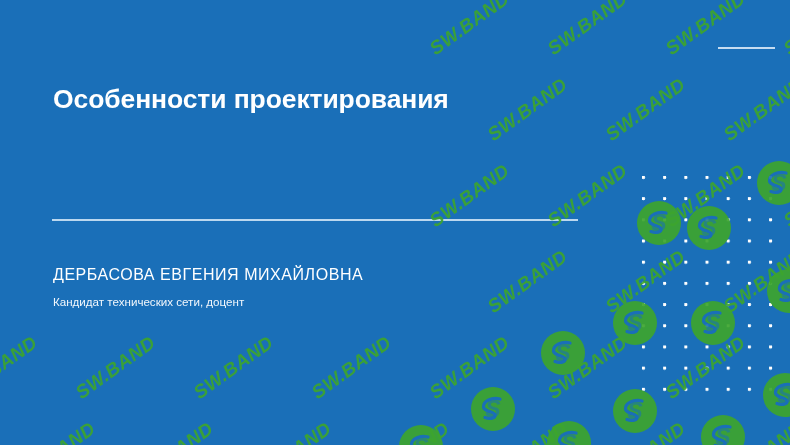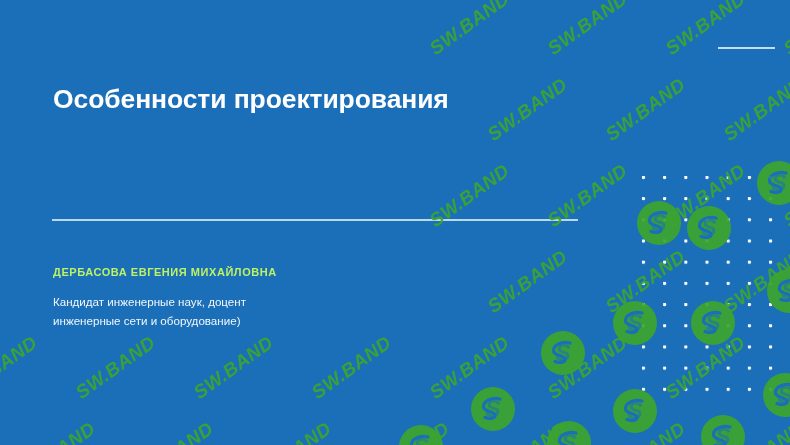--- a/index.html
+++ b/index.html
@@ -64,23 +64,23 @@
     width: 526px;
     height: 2px;
     background: #bcd8ef;
   }
 
   
   .author-name {
     position: absolute;
     left: 53px;
     top: 266px;
-    color: #bef264;
-    font-size: 11px;
-    font-weight: bold;
+    color: #ffffff;
+    font-size: 16px;
+    font-weight: normal;
     letter-spacing: 0.55px;
     white-space: nowrap;
   }
   .author-desc {
     position: absolute;
     left: 53px;
     top: 292px;
     width: 400px;
     color: #f2f7fc;
     font-size: 11.6px;
@@ -127,22 +127,21 @@
   <div class="top-rule"></div>
 
   <div class="title">
     <span class="line">Особенности проектирования</span>
   </div>
 
   <div class="divider"></div>
 
   <div class="author-name">ДЕРБАСОВА ЕВГЕНИЯ МИХАЙЛОВНА</div>
   <div class="author-desc">
-    <span class="line">Кандидат инженерные наук, доцент</span>
-    <span class="line">инженерные сети и оборудование)</span>
+    <span class="line">Кандидат технических сети, доцент</span>
   </div>
 
   <div class="watermark-layer" id="watermark-layer">
       <span class="wm-text" style="left: 432px; top: 40px; color: rgb(61, 165, 46);">SW.BAND</span>
       <span class="wm-text" style="left: 550px; top: 40px; color: rgb(61, 165, 46);">SW.BAND</span>
       <span class="wm-text" style="left: 668px; top: 40px; color: rgb(61, 165, 46);">SW.BAND</span>
       <span class="wm-text" style="left: 786px; top: 40px; color: rgb(61, 165, 46);">SW.BAND</span>
       <span class="wm-text" style="left: 490px; top: 126px; color: rgb(61, 165, 46);">SW.BAND</span>
       <span class="wm-text" style="left: 608px; top: 126px; color: rgb(61, 165, 46);">SW.BAND</span>
       <span class="wm-text" style="left: 726px; top: 126px; color: rgb(61, 165, 46);">SW.BAND</span>

